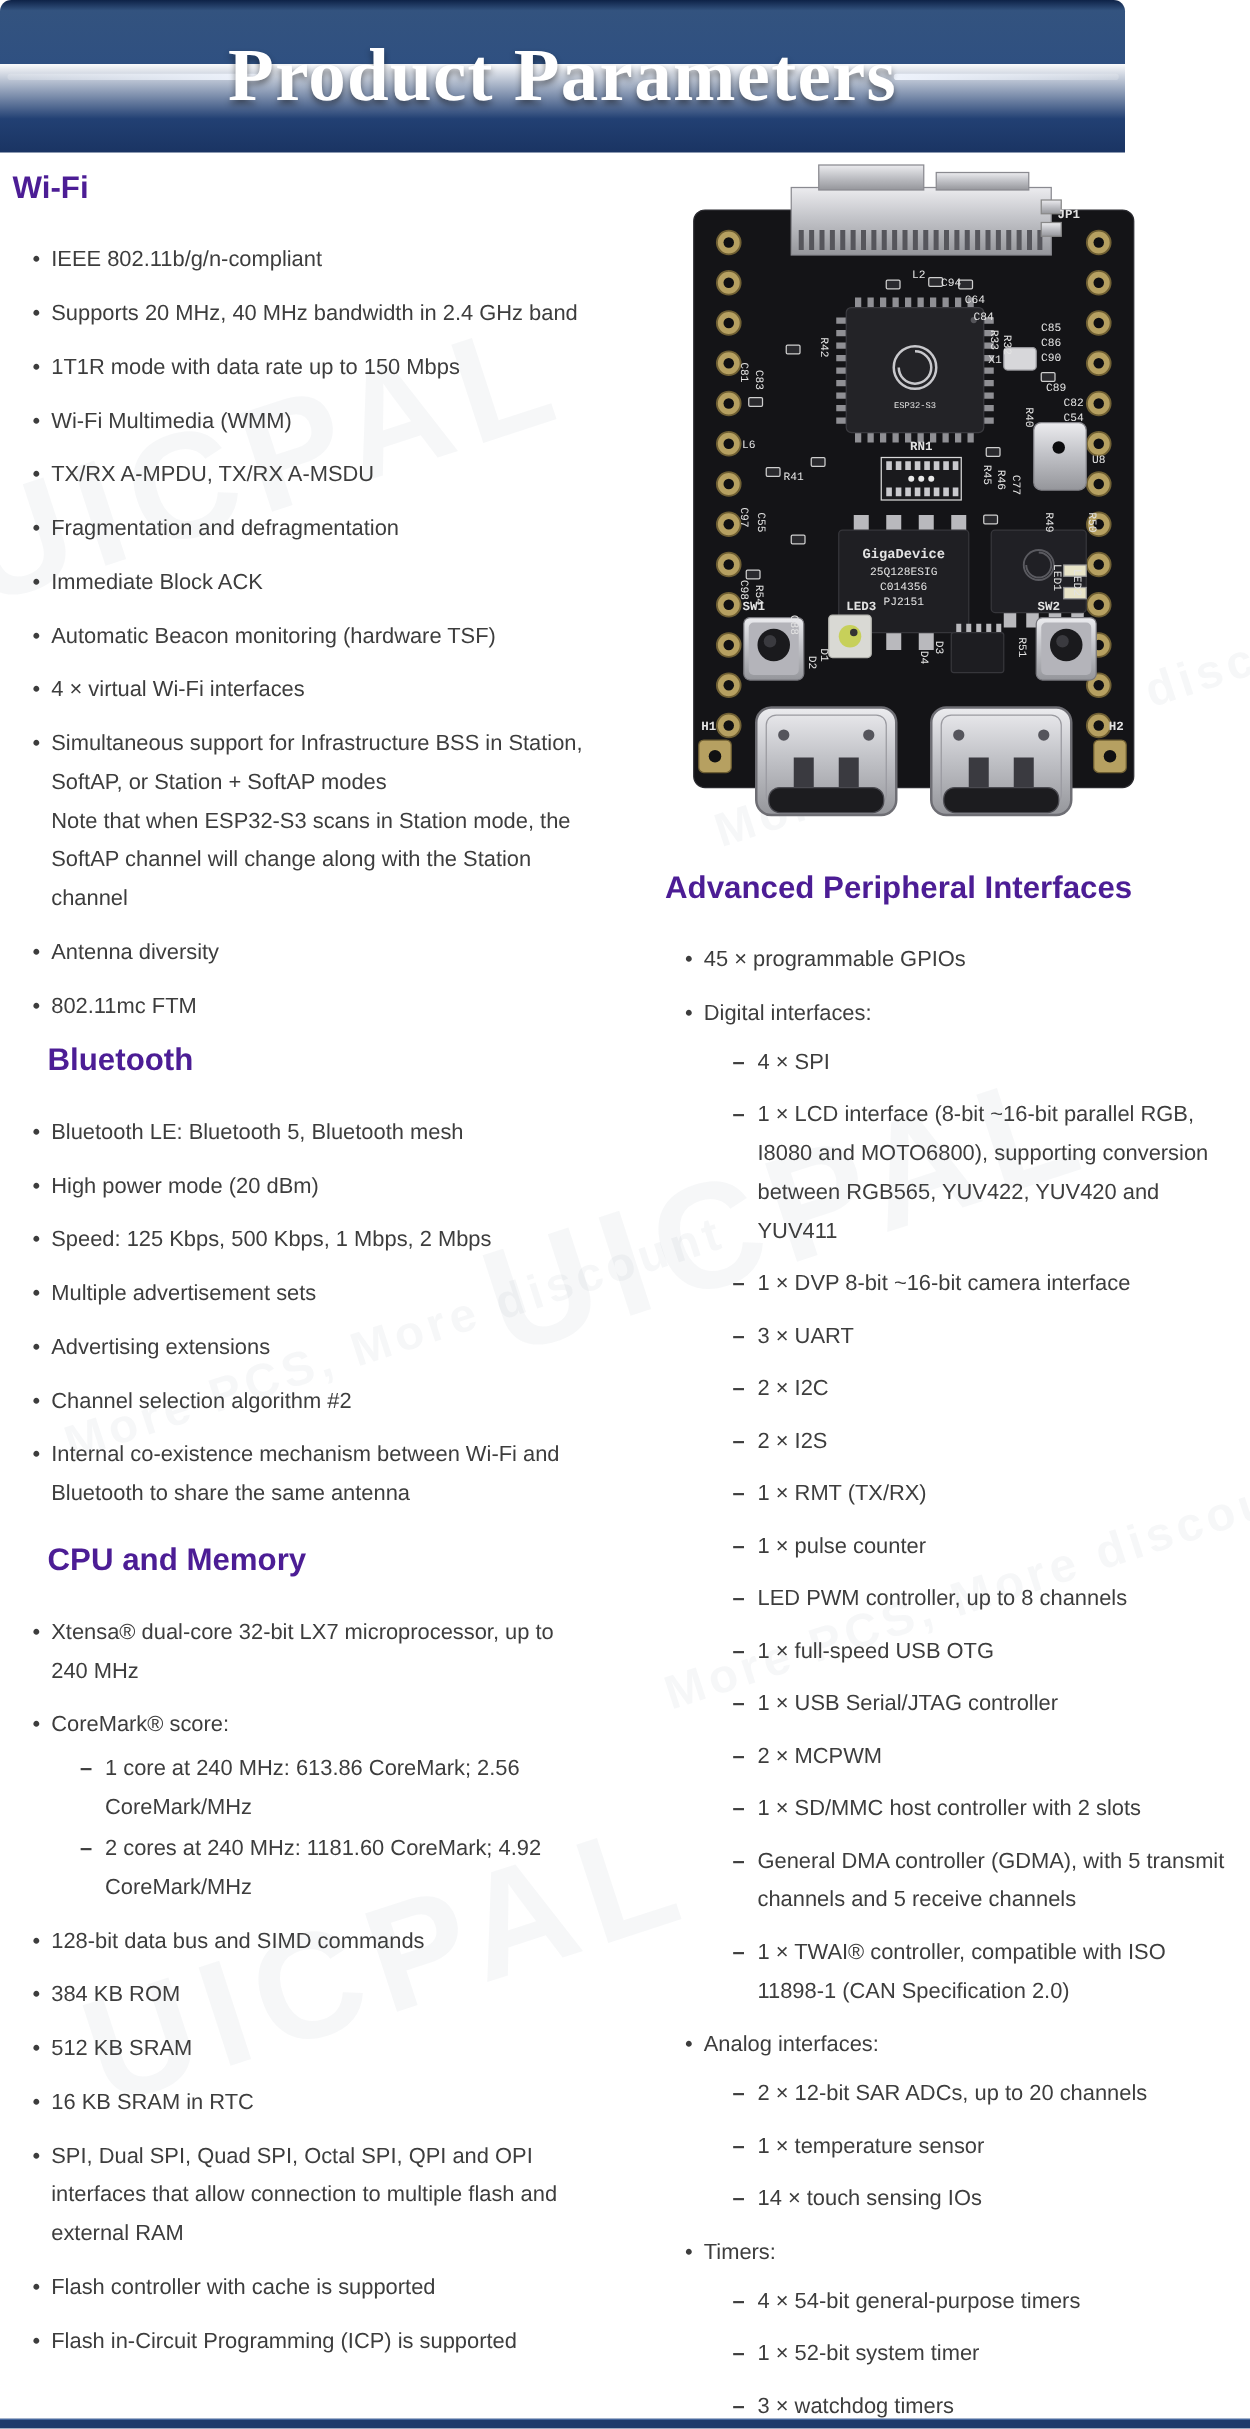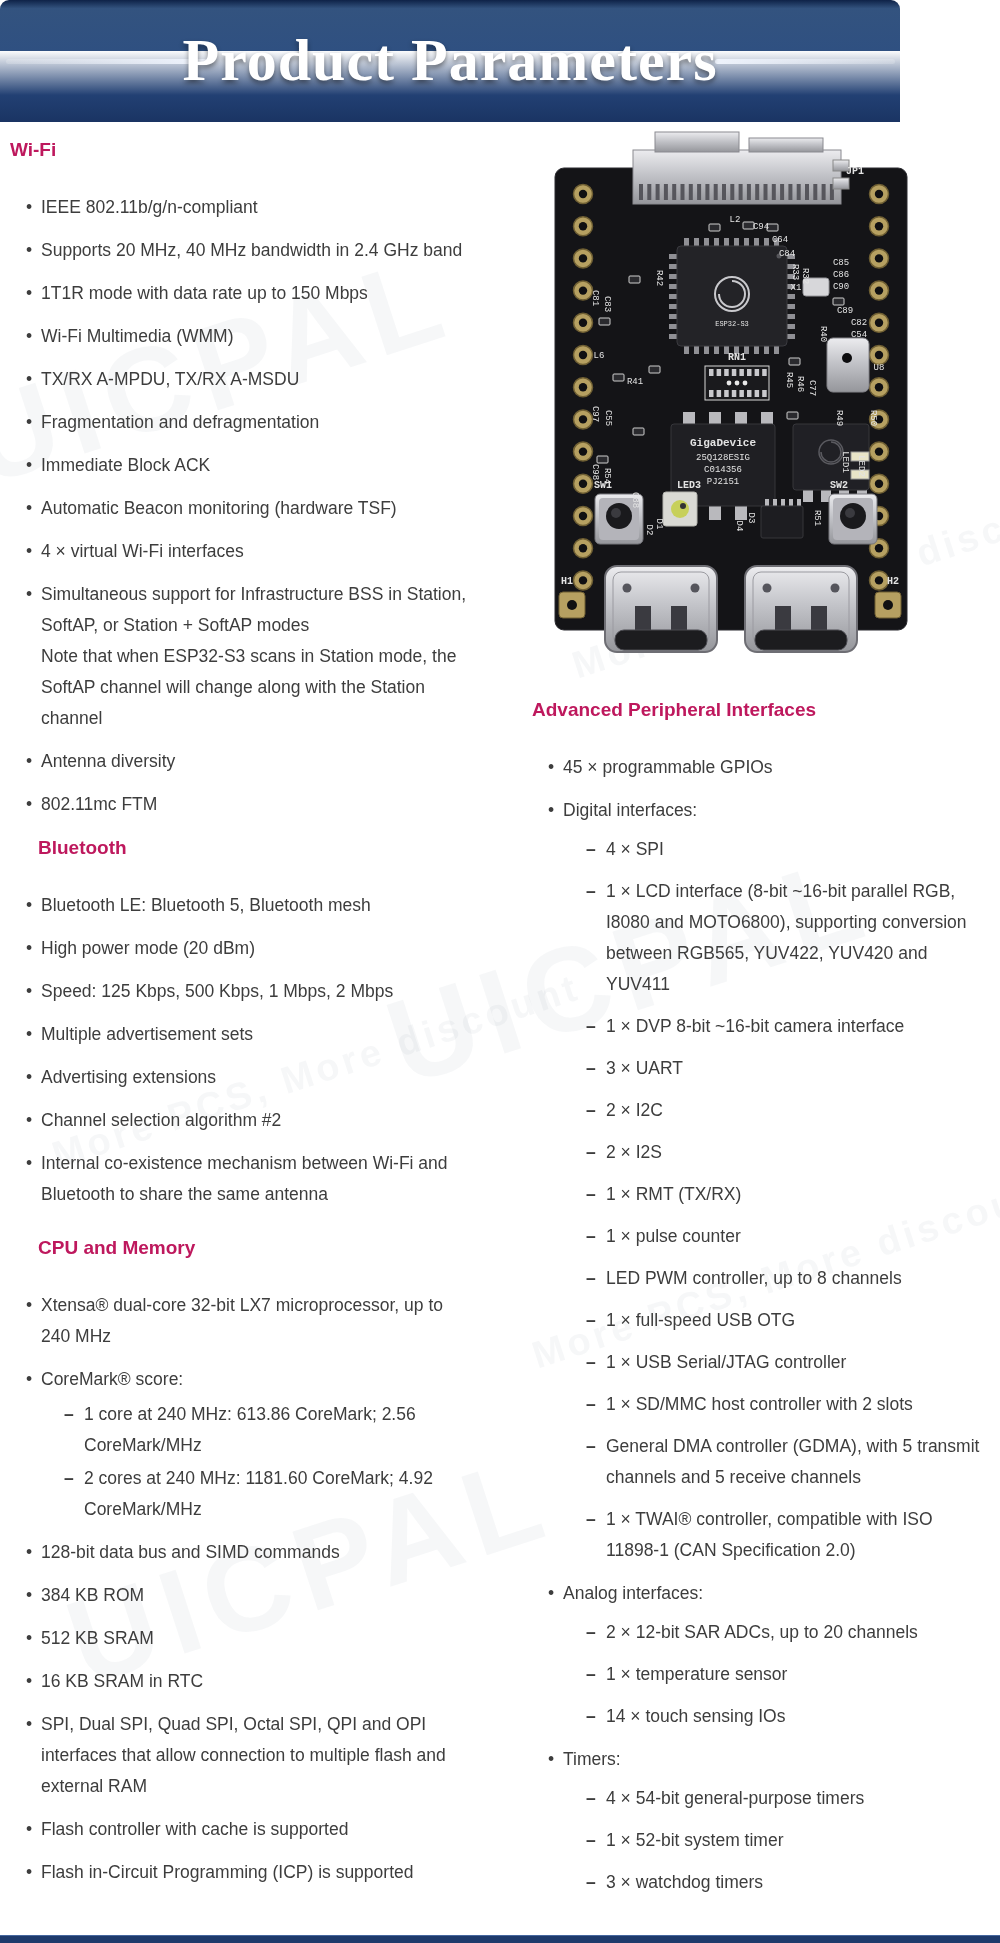--- a/index.html
+++ b/index.html
@@ -23,21 +23,21 @@
   
   .wm{position:absolute;font-weight:bold;color:rgba(110,115,130,0.06);white-space:nowrap;
       transform:rotate(-18deg);pointer-events:none;z-index:0;}
   .wm-big{font-size:120px;letter-spacing:10px;}
   .wm-small{font-size:38px;letter-spacing:4px;}
 
   
   .col{position:absolute;z-index:2;}
   .col-left{left:10px;top:138px;width:478px;}
   .col-right{left:532px;top:698px;width:465px;}
-  h2.sec{font-size:19px;font-weight:bold;color:#be185d;margin:0 0 30px 0;line-height:24px;}
+  h2.sec{font-size:25px;font-weight:bold;color:#4c1d95;margin:0 0 30px 0;line-height:24px;}
   .col-left h2.sec.indented{margin-left:28px;}
   .col-left .gap-a{margin-top:14px;}
   .col-left .gap-b{margin-top:26px;}
 
   ul.speclist{list-style:none;margin:16px;padding:0;}
   ul.speclist>li{position:relative;margin:0 0 12px 0;line-height:31px;font-size:17.5px;}
   ul.speclist>li::before{content:"\2022";position:absolute;left:0;top:0;color:#3d3d3d;}
   ul.speclist span{white-space:pre-line;}
 
   .ul-a{margin-left:40px;}   .ul-a>li{padding-left:15px;}
@@ -456,20 +456,21 @@
             <li><span>1 × LCD interface (8-bit ~16-bit parallel RGB, I8080 and MOTO6800), supporting conversion between RGB565, YUV422, YUV420 and YUV411</span></li>
             <li><span>1 × DVP 8-bit ~16-bit camera interface</span></li>
             <li><span>3 × UART</span></li>
             <li><span>2 × I2C</span></li>
             <li><span>2 × I2S</span></li>
             <li><span>1 × RMT (TX/RX)</span></li>
             <li><span>1 × pulse counter</span></li>
             <li><span>LED PWM controller, up to 8 channels</span></li>
             <li><span>1 × full-speed USB OTG</span></li>
             <li><span>1 × USB Serial/JTAG controller</span></li>
+            <li><span>2 × MCPWM</span></li>
             <li><span>1 × SD/MMC host controller with 2 slots</span></li>
             <li><span>General DMA controller (GDMA), with 5 transmit channels and 5 receive channels</span></li>
             <li><span>1 × TWAI® controller, compatible with ISO 11898-1 (CAN Specification 2.0)</span></li>
           </ul></li>
         <li><span>Analog interfaces:</span><ul class="subs">
             <li><span>2 × 12-bit SAR ADCs, up to 20 channels</span></li>
             <li><span>1 × temperature sensor</span></li>
             <li><span>14 × touch sensing IOs</span></li>
           </ul></li>
         <li><span>Timers:</span><ul class="subs">

